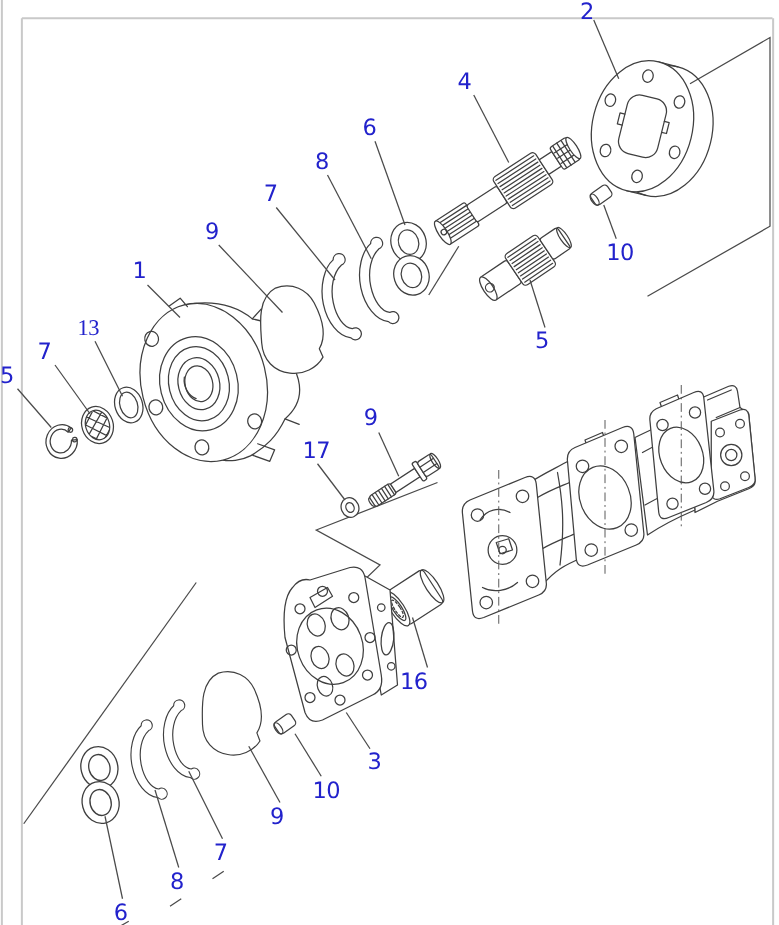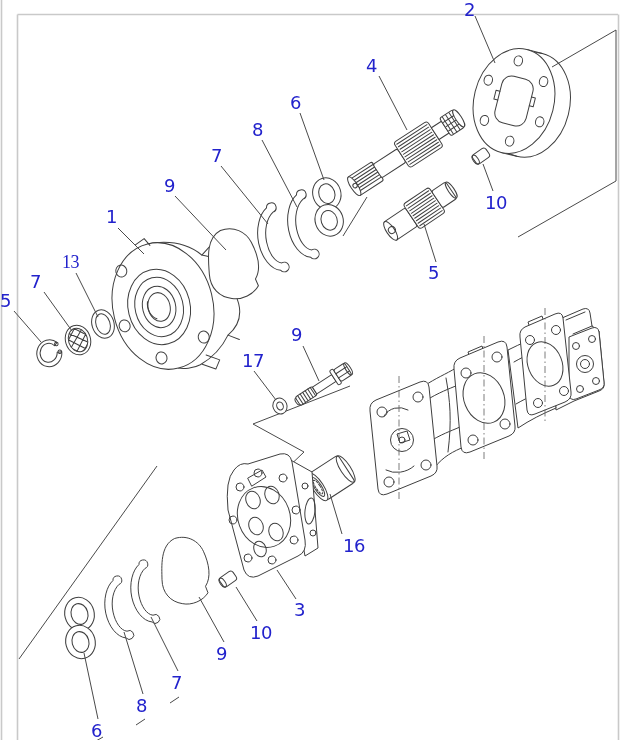--- a/index.html
+++ b/index.html
@@ -306,21 +306,21 @@
       <div class="callout" style="left: 290px; top: 93px;">6</div>
       <div class="callout" style="left: 211px; top: 146px;">7</div>
       <div class="callout" style="left: 252px; top: 120px;">8</div>
       <div class="callout" style="left: 164px; top: 176px;">9</div>
       <div class="callout" style="left: 485px; top: 193px;">10</div>
       <div class="callout" style="left: 291px; top: 325px;">9</div>
       <div class="callout" style="left: 242px; top: 351px;">17</div>
       <div class="callout" style="left: 62px; top: 252px; font-family: Liberation Serif, serif;">13</div>
       <div class="callout" style="left: 30px; top: 272px;">7</div>
       <div class="callout" style="left: 0px; top: 291px;">5</div>
-      <div class="callout" style="left: 343px; top: 536px;">16</div>
+      <div class="callout" style="left: 320px; top: 536px;">16</div>
       <div class="callout" style="left: 216px; top: 644px;">9</div>
       <div class="callout" style="left: 250px; top: 623px;">10</div>
       <div class="callout" style="left: 171px; top: 673px;">7</div>
       <div class="callout" style="left: 136px; top: 696px;">8</div>
       <div class="callout" style="left: 91px; top: 721px;">6</div>
     </div>
 
 </div>
 
 </body></html>

